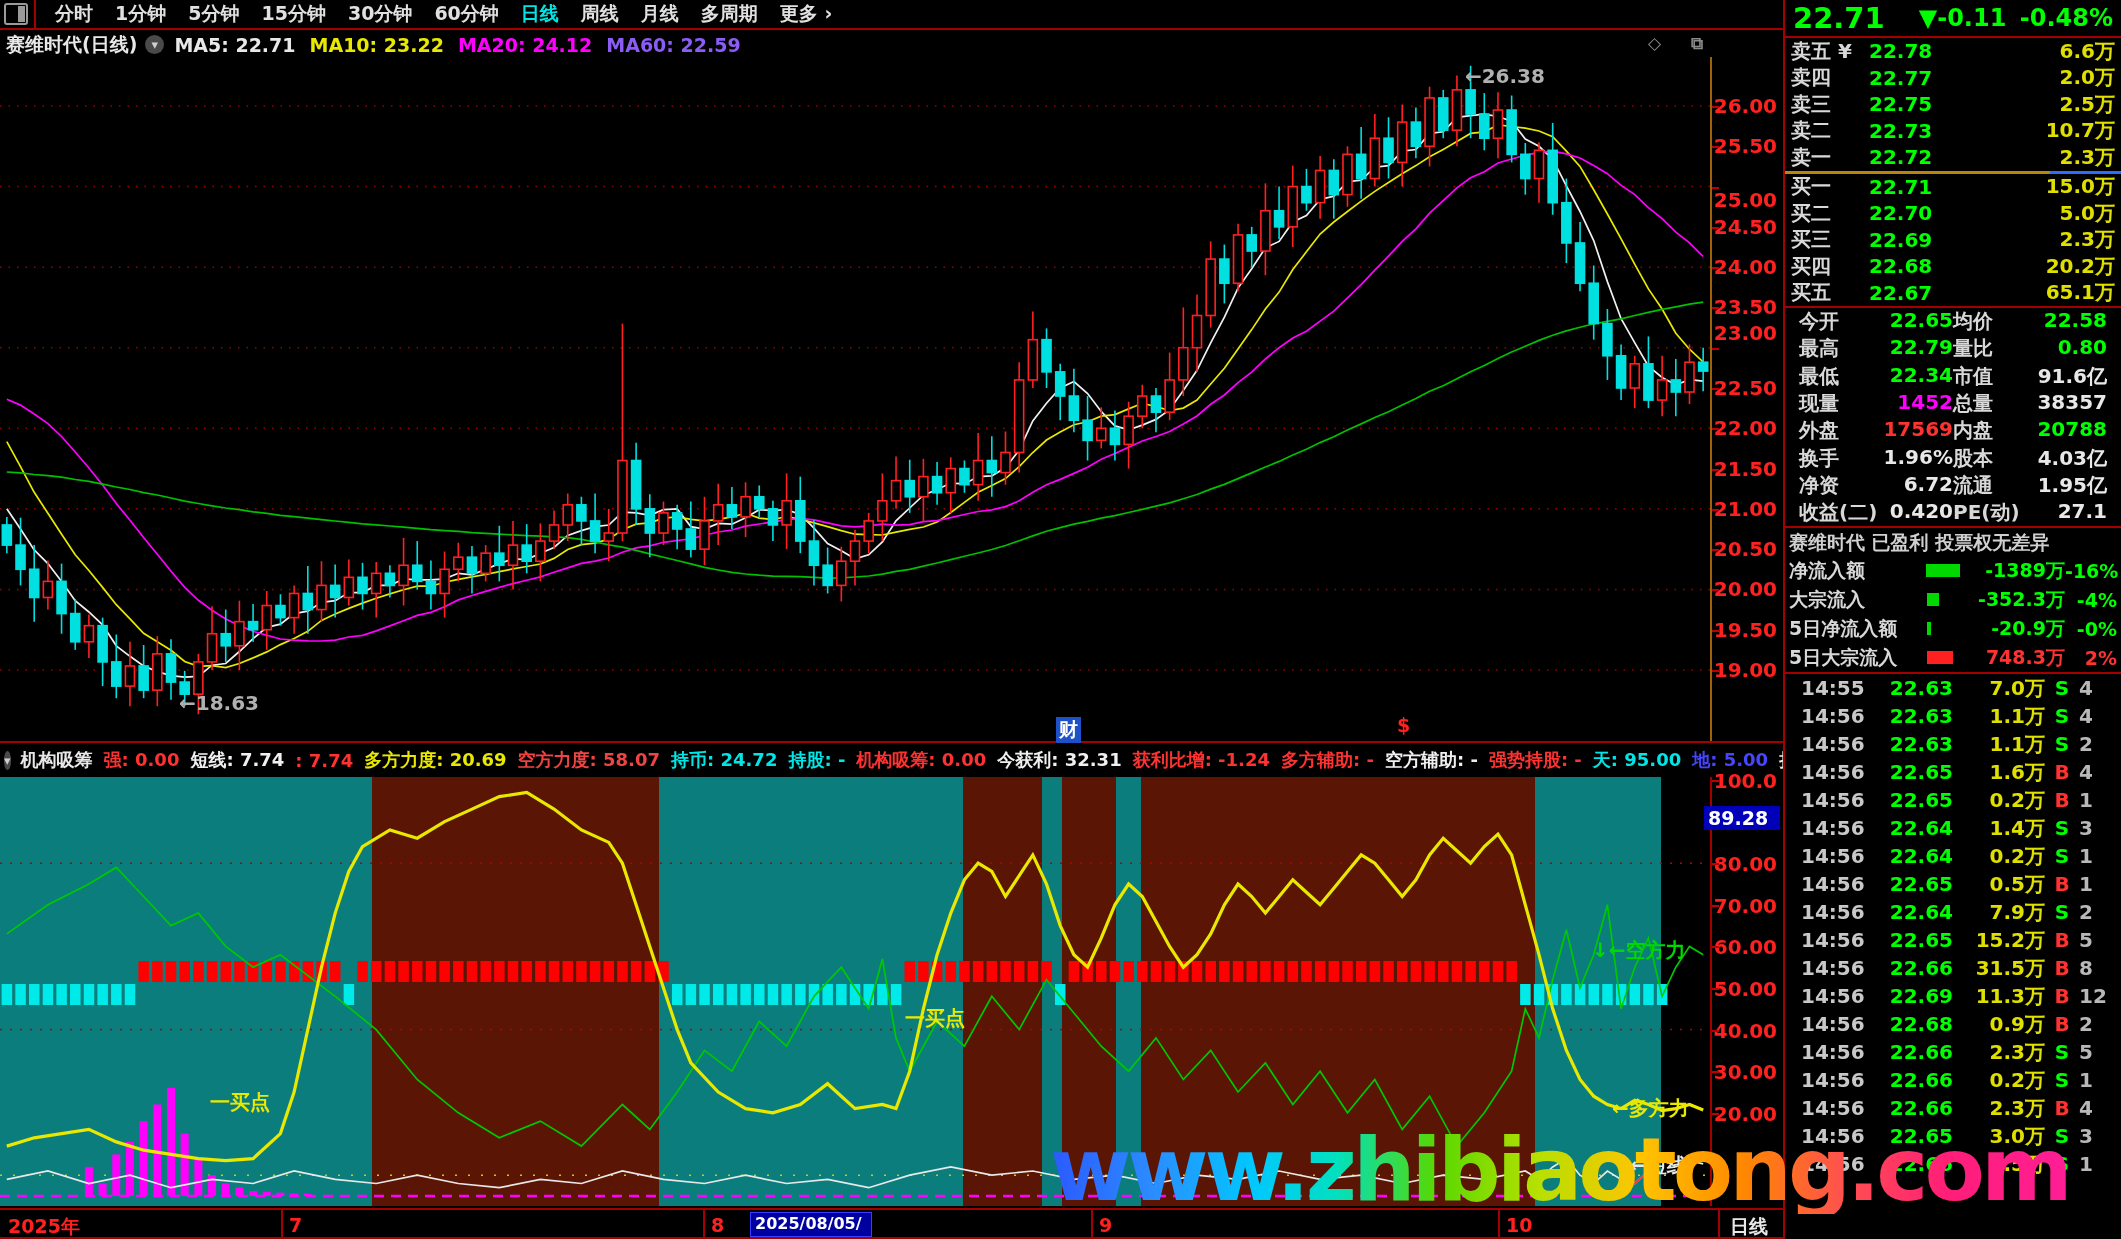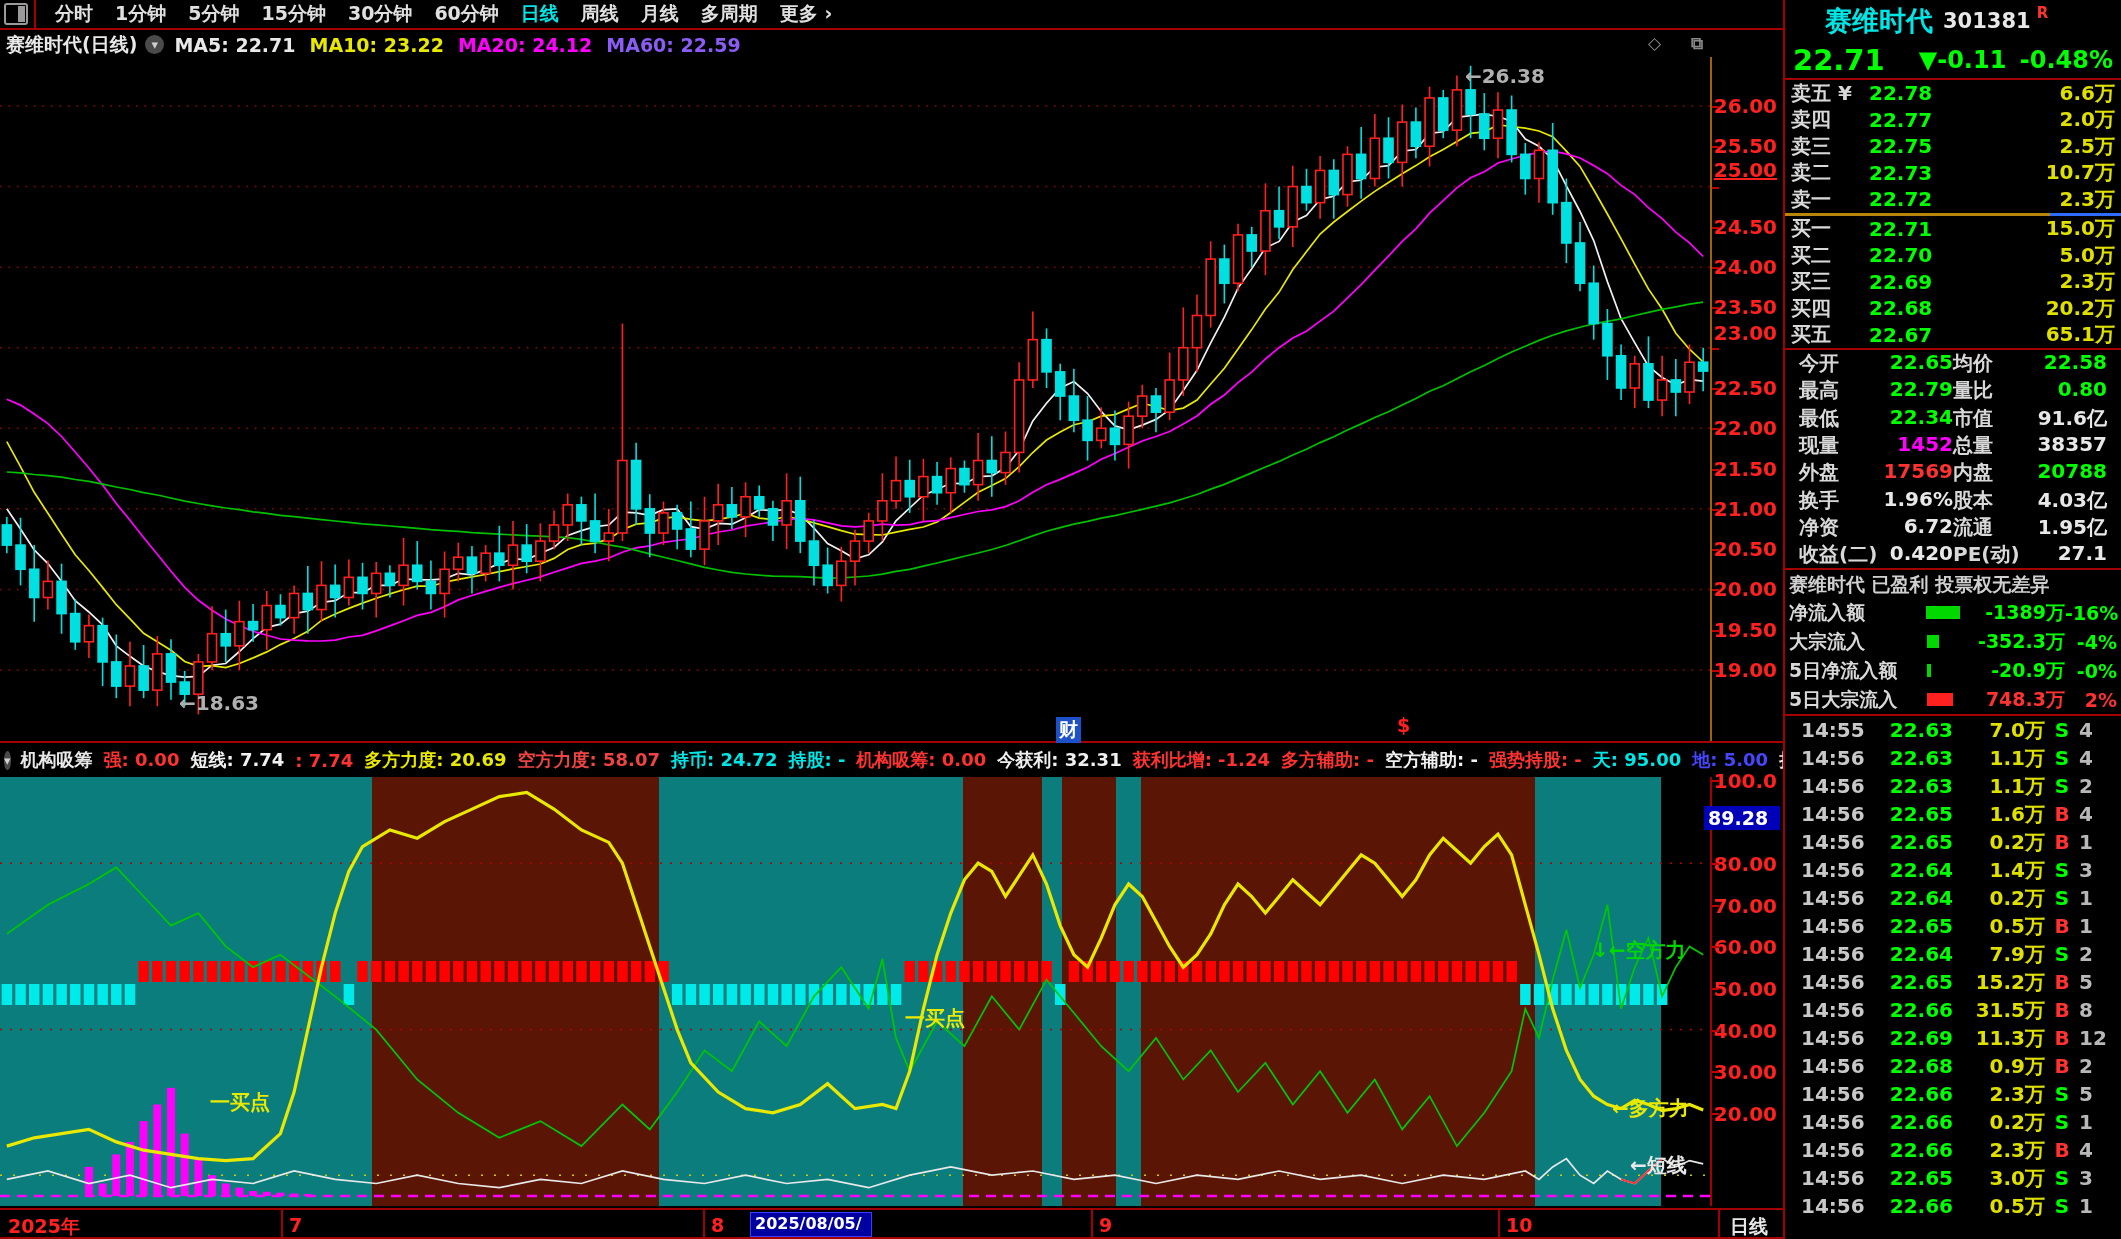--- a/index.html
+++ b/index.html
@@ -387,21 +387,21 @@
       <line x1="1703.1599999999999" x2="1703.1599999999999" y1="290.71" y2="334.2177999999999" stroke="#00e0e0" stroke-width="1.6"></line>
       <rect x="1698.6599999999999" y="305.21259999999995" width="9" height="8.862699999999961" fill="#00e0e0" stroke="#00e0e0" stroke-width="1.6"></rect>
       <text x="1464.9199999999998" y="26.383400000000083" fill="#b0b0b0" font-size="20" font-weight="bold">←26.38</text>
       <text x="179" y="652.8009000000001" fill="#b0b0b0" font-size="20" font-weight="bold">←18.63</text>
     </svg>
   <div id="price-axis">
       <div class="pa-label" style="top: 37px;">26.00</div>
       <div class="pa-tick" style="top: 49px;"></div>
       <div class="pa-label" style="top: 77.285px;">25.50</div>
       <div class="pa-tick" style="top: 89.285px;"></div>
-      <div class="pa-label" style="top: 101px; text-decoration: underline;">25.00</div>
+      <div class="pa-label" style="top: 131px;">25.00</div>
       <div class="pa-tick" style="top: 129.57px;"></div>
       <div class="pa-label" style="top: 157.855px;">24.50</div>
       <div class="pa-tick" style="top: 169.855px;"></div>
       <div class="pa-label" style="top: 198.14px;">24.00</div>
       <div class="pa-tick" style="top: 210.14px;"></div>
       <div class="pa-label" style="top: 238.425px;">23.50</div>
       <div class="pa-tick" style="top: 250.425px;"></div>
       <div class="pa-label" style="top: 264px;">23.00</div>
       <div class="pa-tick" style="top: 290.71px;"></div>
       <div class="pa-label" style="top: 318.995px;">22.50</div>
@@ -643,25 +643,20 @@
       <div class="ta-label" style="left: 8px;">2025年</div>
       <div class="ta-label" style="left: 289px;">7</div>
       <div class="ta-label" style="left: 711px;">8</div>
       <div class="ta-label" style="left: 1099px;">9</div>
       <div class="ta-label" style="left: 1506px;">10</div>
       <div id="ta-highlight" style="left: 750px; width: 112px;">2025/08/05/二</div>
       <div id="ta-period" style="left: 1730px;">日线</div>
     </div>
 
   <div id="quote-panel">
-    <div id="qp-name-row">
-      <span id="qp-name">赛维时代</span>
-      <span id="qp-code">301381</span>
-      <span id="qp-r">R</span>
-    </div>
     <div id="qp-price-row">
       <span id="qp-price">22.71</span>
       <span id="qp-change">▼-0.11</span>
       <span id="qp-pct">-0.48%</span>
     </div>
     <div class="qp-sep"></div>
     <div id="qp-asks">
         <div class="ob-row">
           <span class="ob-label">卖五 ¥</span>
           <span class="ob-price">22.78</span>
@@ -951,13 +946,14 @@
         <div class="tk-row">
           <span class="tk-time">14:56</span>
           <span class="tk-price">22.66</span>
           <span class="tk-vol">0.5万</span>
           <span class="tk-side" style="color: rgb(0, 255, 0);">S</span>
           <span class="tk-cnt">1</span>
         </div>
       </div>
   </div>
 
+  <div id="watermark">www.zhibiaotong.com</div>
 </div>
 
 </body></html>

